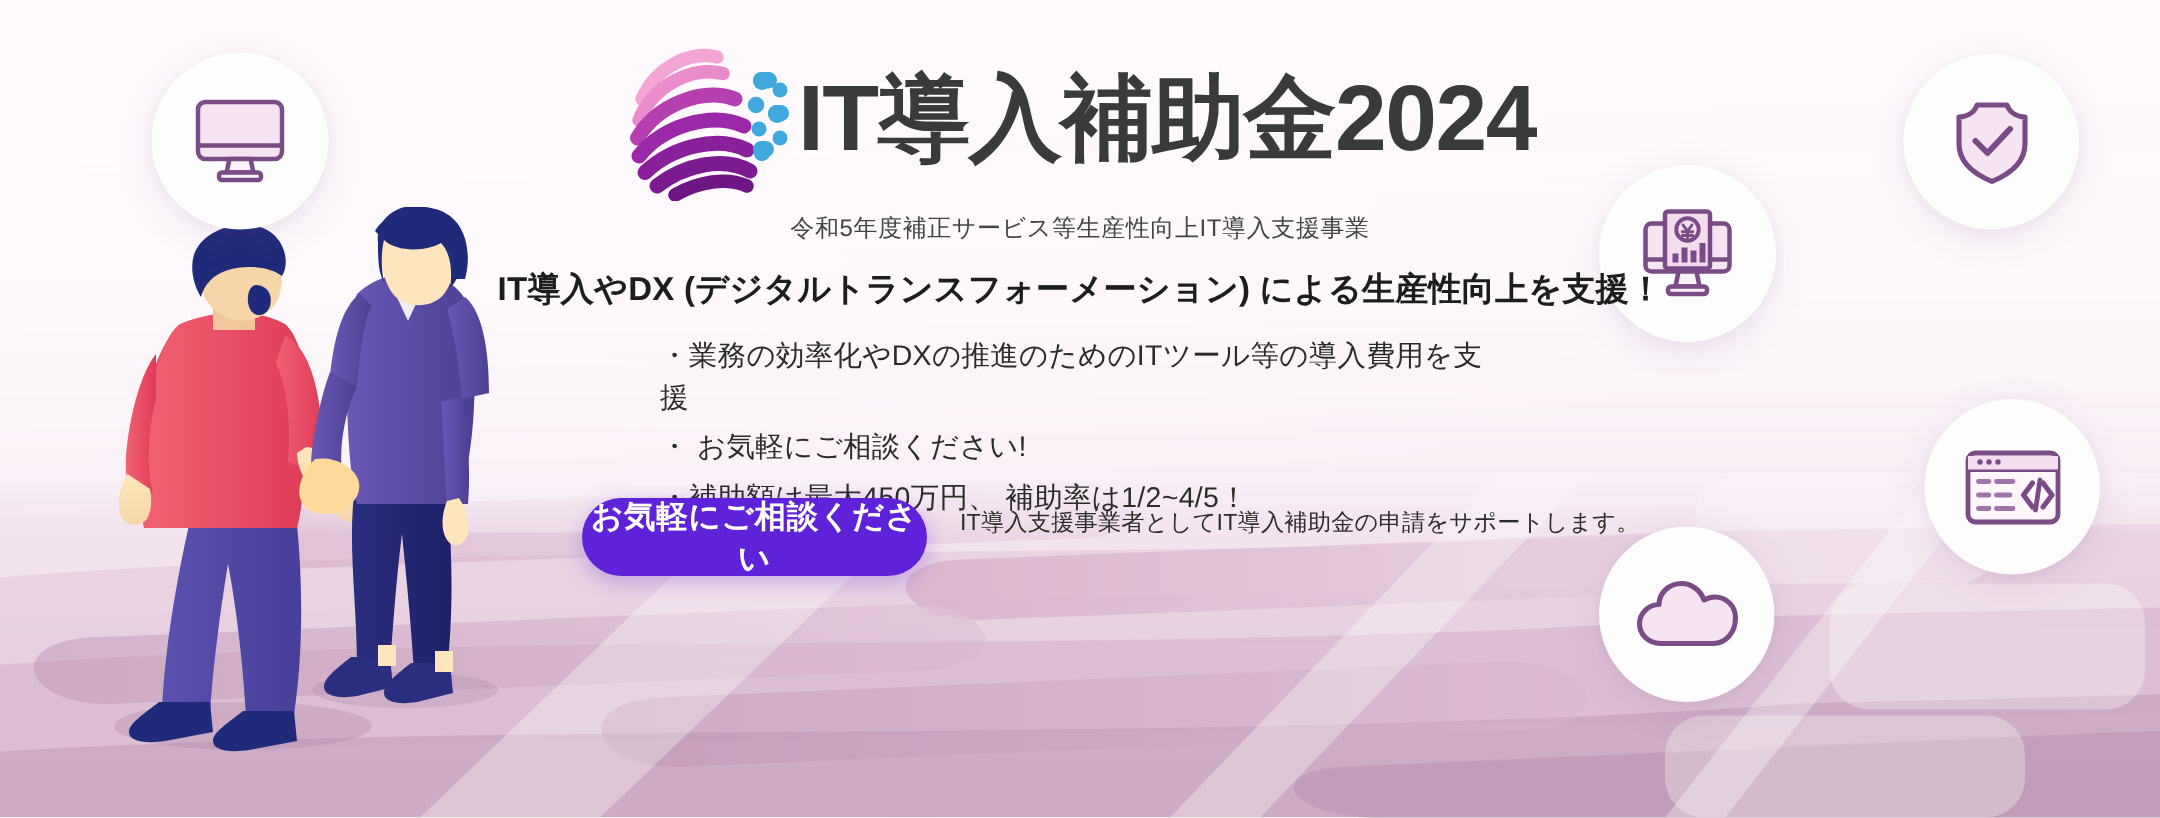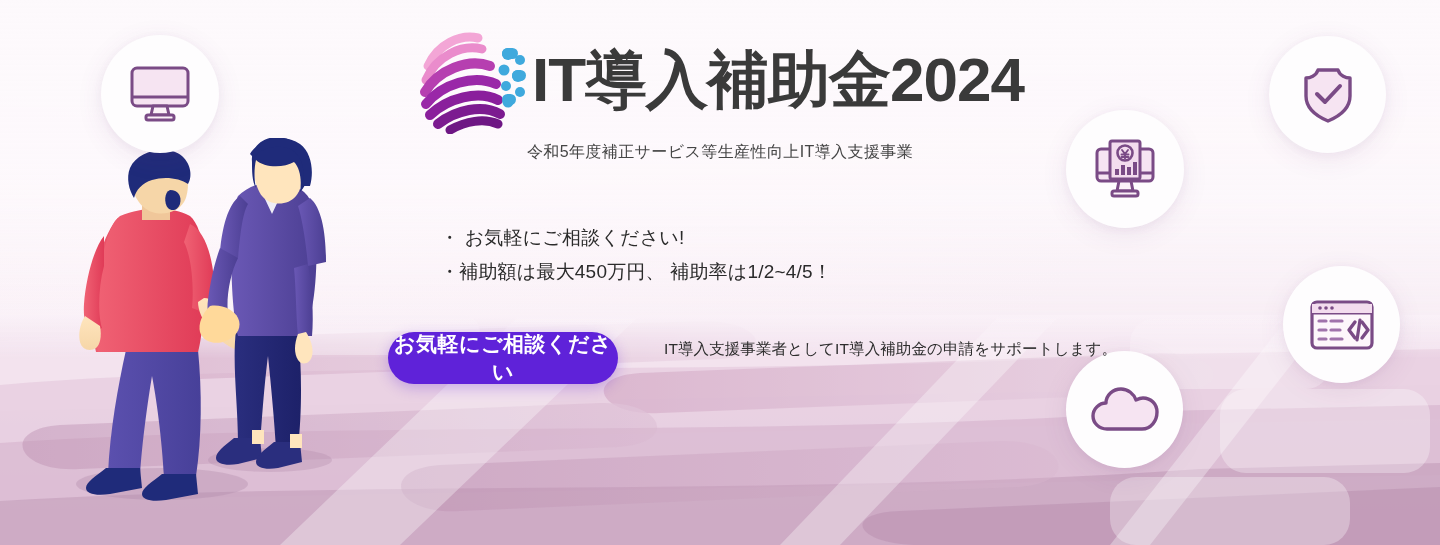--- a/index.html
+++ b/index.html
@@ -79,21 +79,21 @@
   .cta{position:absolute;left:388px;top:332px;display:flex;align-items:flex-start;gap:22px;}
   .cta-button{
     display:inline-flex;align-items:center;justify-content:center;
     width:230px;height:52px;border:none;border-radius:26px;
     background:#5f22d9;color:#ffffff;font-size:21px;font-weight:700;
     letter-spacing:.5px;cursor:pointer;
     font-family:"Liberation Sans","DejaVu Sans",sans-serif;
     box-shadow:0 4px 14px rgba(95,34,217,.28);
   }
   .cta-note{
-    padding-top:4px;font-size:15.5px;color:#2d2d2d;line-height:1.65;letter-spacing:.1px;margin-left:24px;
+    padding-top:4px;font-size:15.5px;color:#2d2d2d;line-height:1.65;letter-spacing:.1px;
   }
 </style>
 </head>
 <body>
 
 <div class="banner">
 
   <div class="floor">
     <svg viewBox="0 0 1440 230" preserveAspectRatio="none" aria-hidden="true">
       <defs>
@@ -320,22 +320,24 @@
             <rect x="96" y="40" width="14" height="11" rx="5.5"></rect>
             <rect x="86" y="64" width="14" height="11" rx="5.5"></rect>
           </g>
         </svg>
       </span>
       <h1 class="logo-title">IT導入補助金2024</h1>
     </div>
 
     <div class="subtitle">令和5年度補正サービス等生産性向上IT導入支援事業</div>
 
+    <div class="headline">IT導入やDX (デジタルトランスフォーメーション) による生産性向上を支援！</div>
 
     <div class="bullets">
+      <div class="row">・業務の効率化やDXの推進のためのITツール等の導入費用を支援</div>
       <div class="row">・ お気軽にご相談ください!</div>
       <div class="row">・補助額は最大450万円、 補助率は1/2~4/5！</div>
     </div>
 
     <div class="cta">
       <button class="cta-button" type="button">お気軽にご相談ください</button>
       <div class="cta-note">
         <div>IT導入支援事業者としてIT導入補助金の申請をサポートします。</div>
       </div>
     </div>

